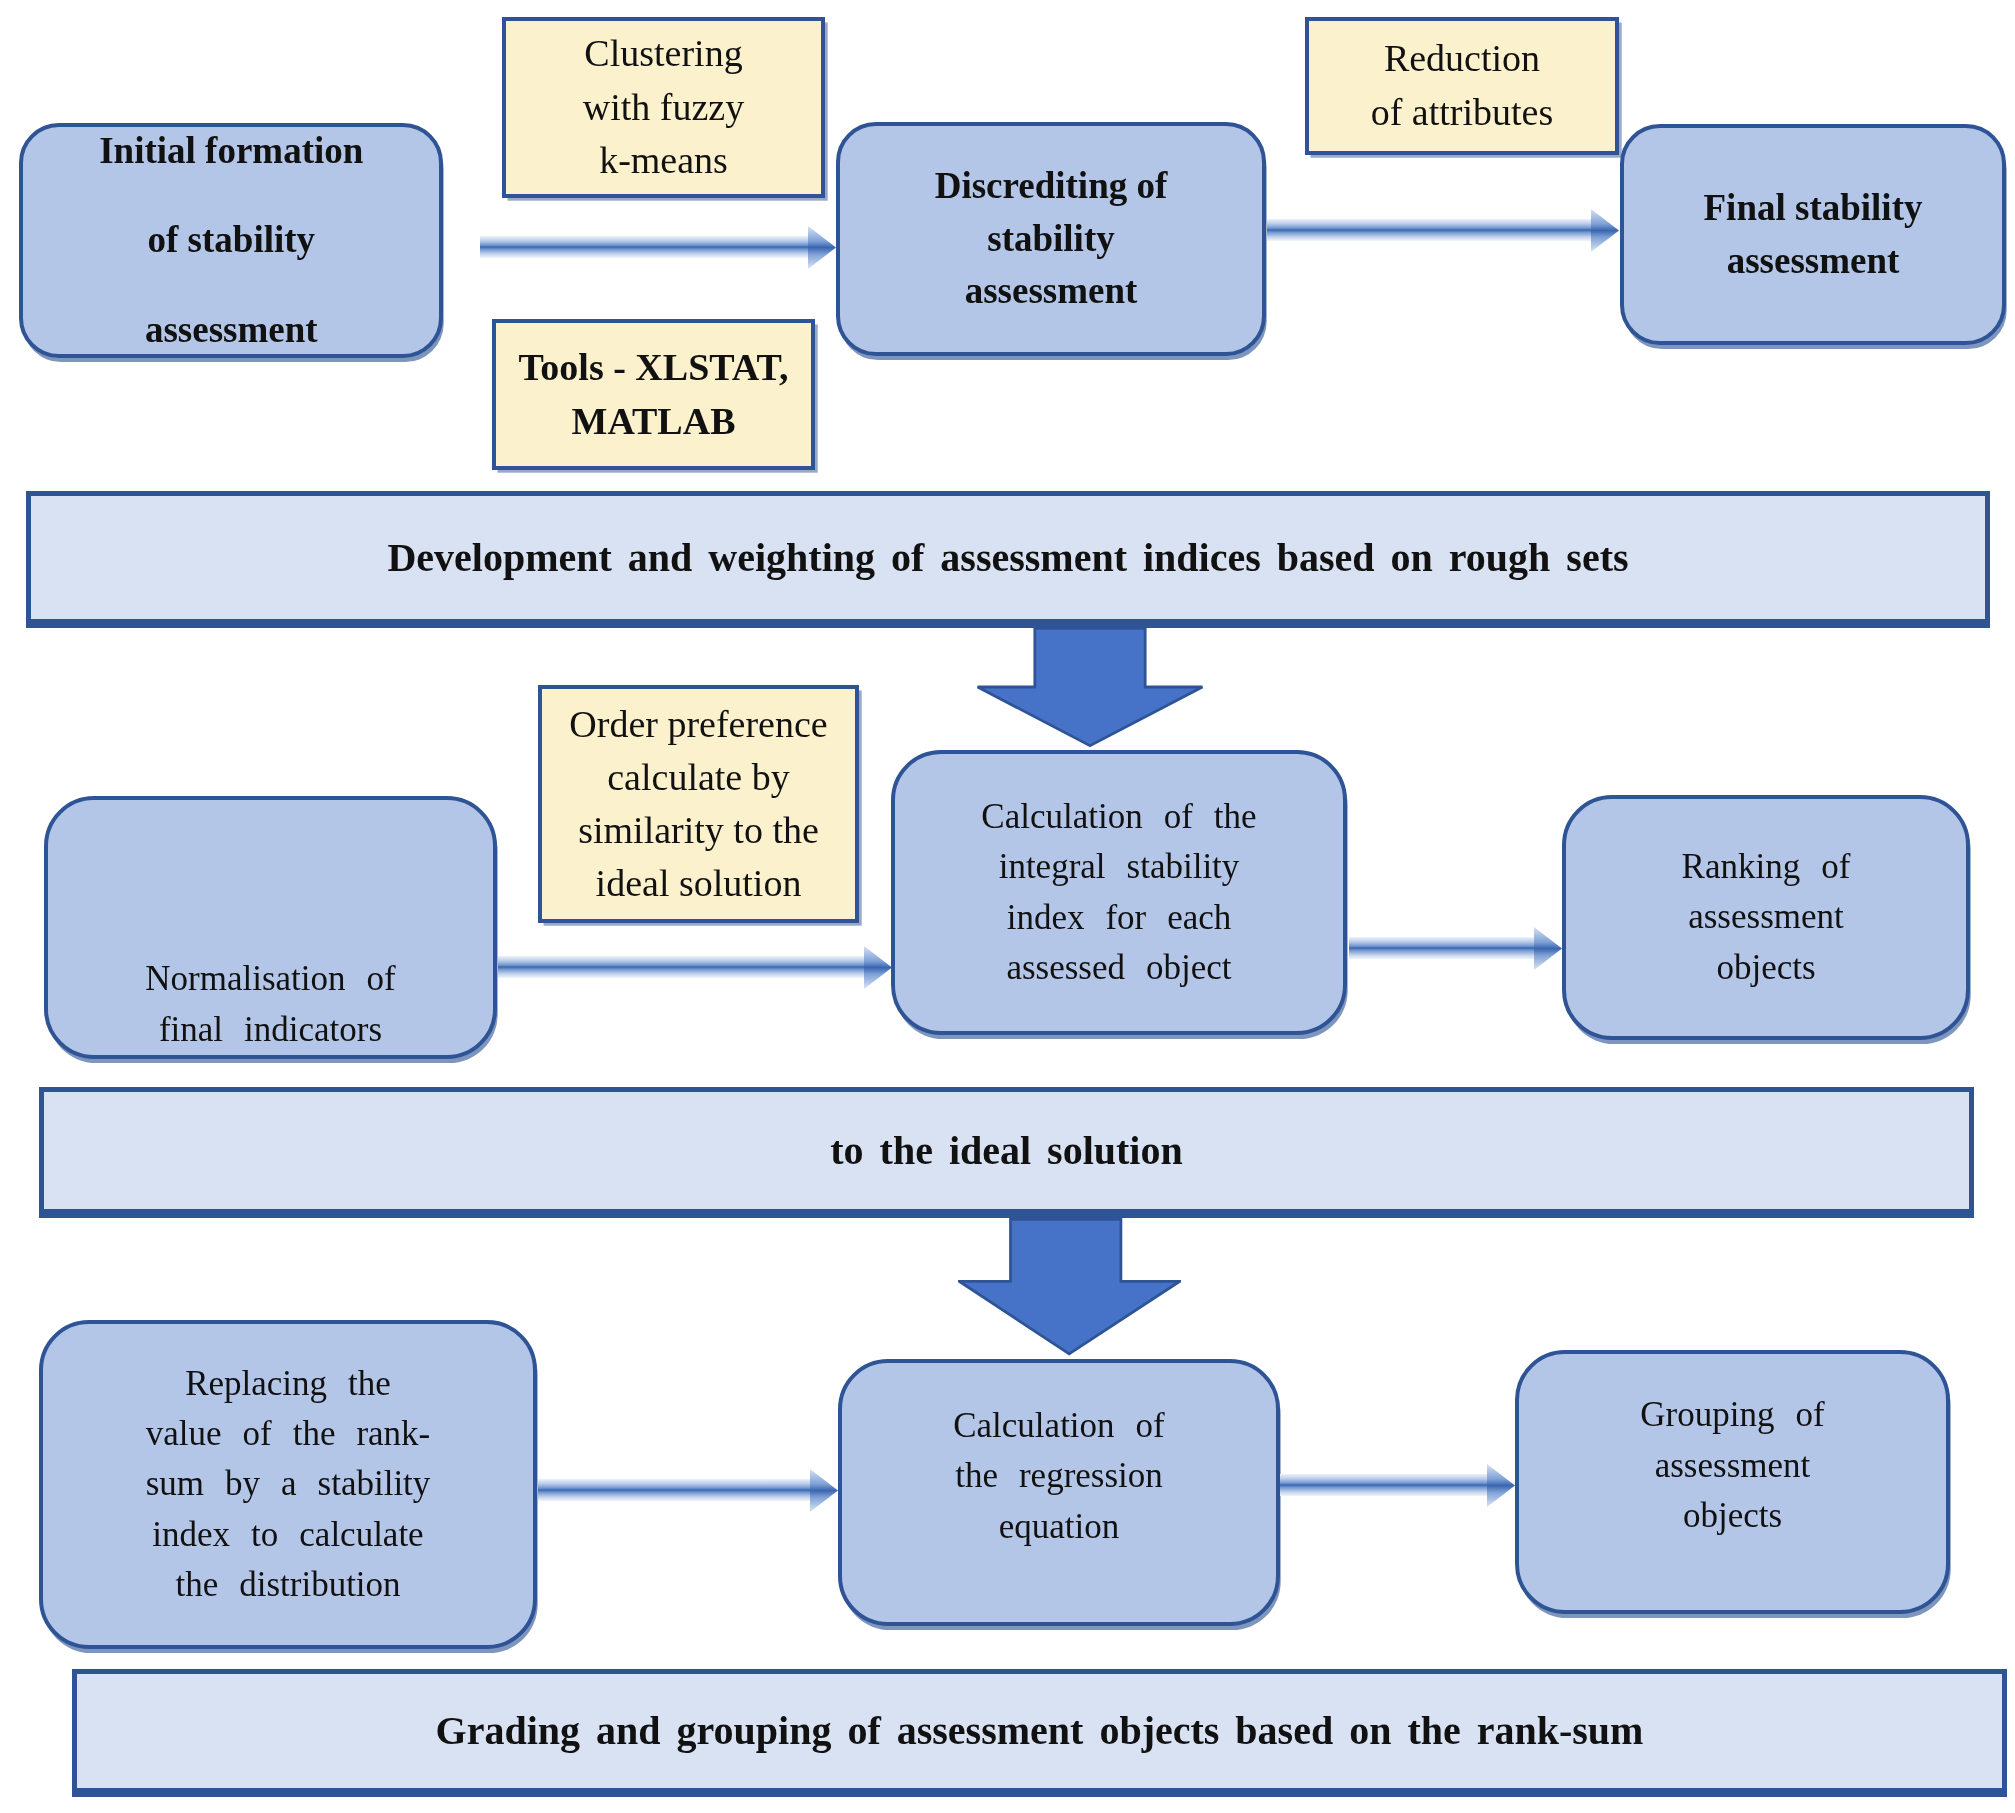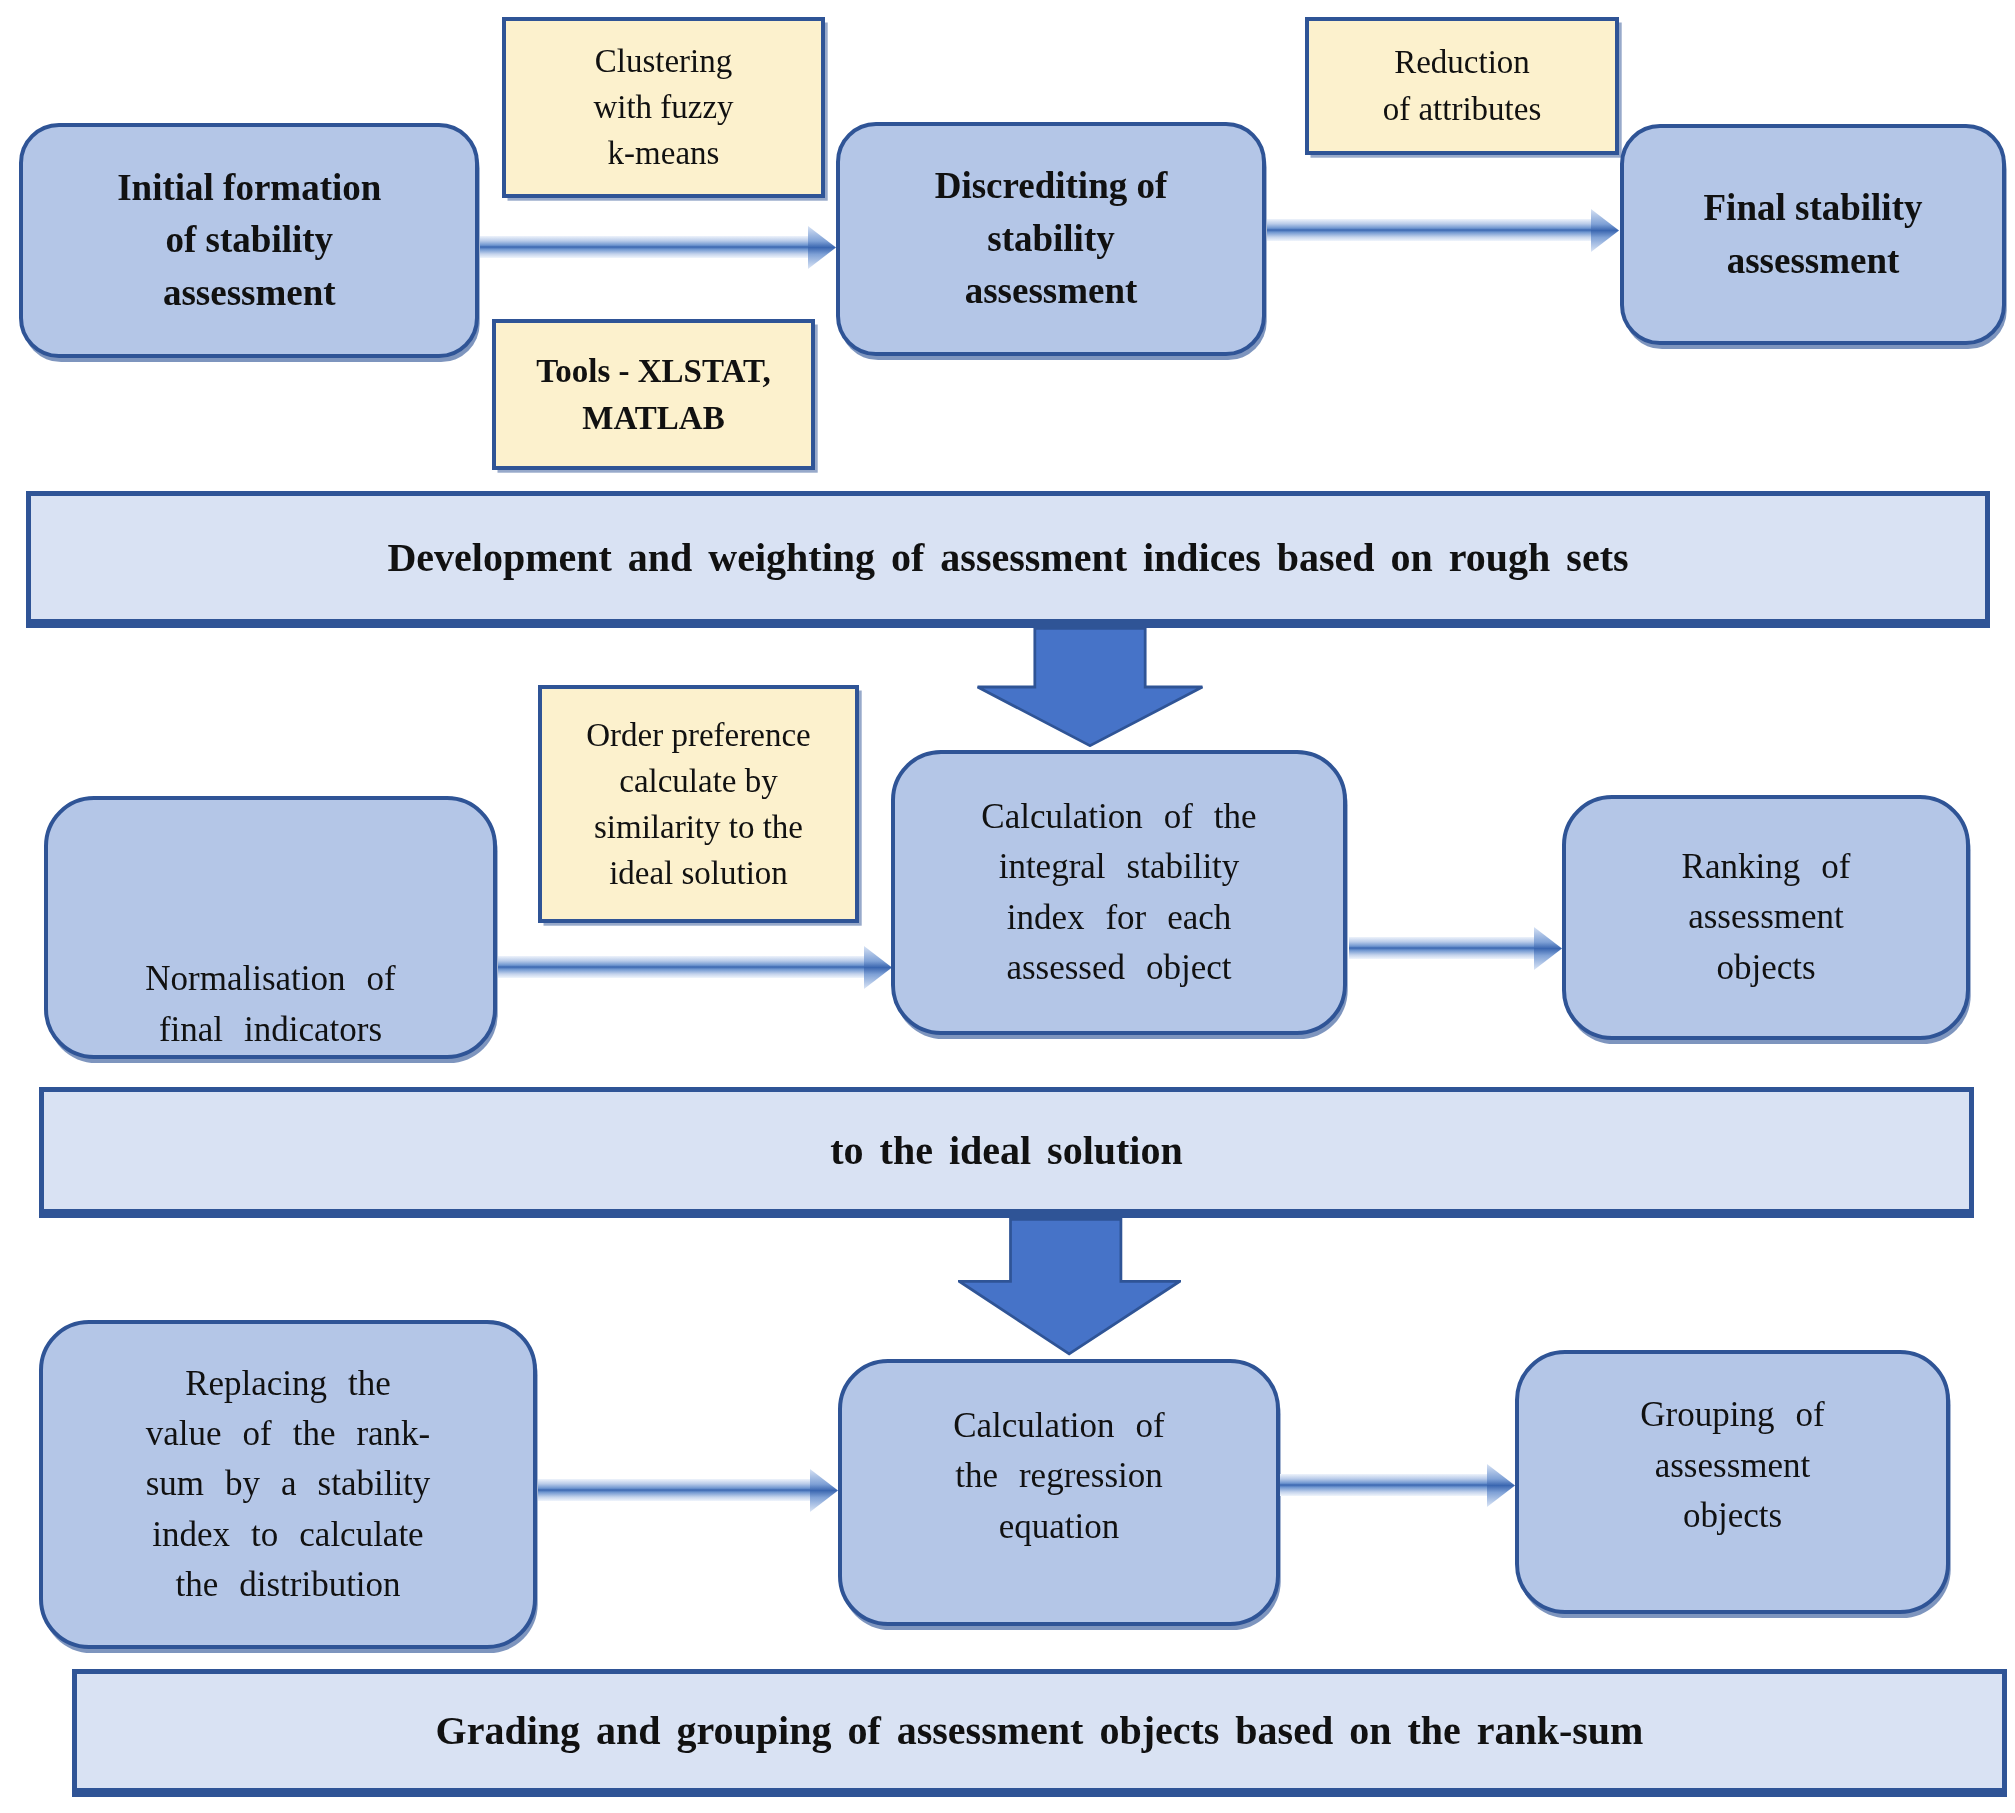--- a/index.html
+++ b/index.html
@@ -35,21 +35,21 @@
     position:absolute;
     box-sizing:border-box;
     background:#fcf1cd;
     border:4.8px solid #2f5496;
     box-shadow:4.1px 4.1px 0 -1.4px rgba(47,84,150,.5);
     display:flex;
     flex-direction:column;
     justify-content:center;
     align-items:center;
     text-align:center;
-    font-size:33px;
+    font-size:38px;
     line-height:1.40;
   }
   .note.bold{font-weight:bold;}
   
   .banner{
     position:absolute;
     box-sizing:border-box;
     background:#d9e2f3;
     border:5.5px solid #2f5496;
     border-bottom-width:9px;
@@ -77,21 +77,21 @@
   
   .varrow{position:absolute;}
   .varrow svg{display:block;}
   .line{white-space:nowrap;}
 </style>
 </head>
 <body>
 
 <div id="canvas">
 
-  <div class="box r1" style="left:19.3px;top:123px;width:460px;height:235px;">
+  <div class="box r1" style="left:19.3px;top:123px;width:424px;height:235px;gap:37px;">
     <div class="line">Initial formation</div>
     <div class="line">of stability</div>
     <div class="line">assessment</div>
   </div>
 
   <div class="note" style="left:502px;top:16.6px;width:323px;height:181px;">
     <div class="line">Clustering</div>
     <div class="line">with fuzzy</div>
     <div class="line">k-means</div>
   </div>

